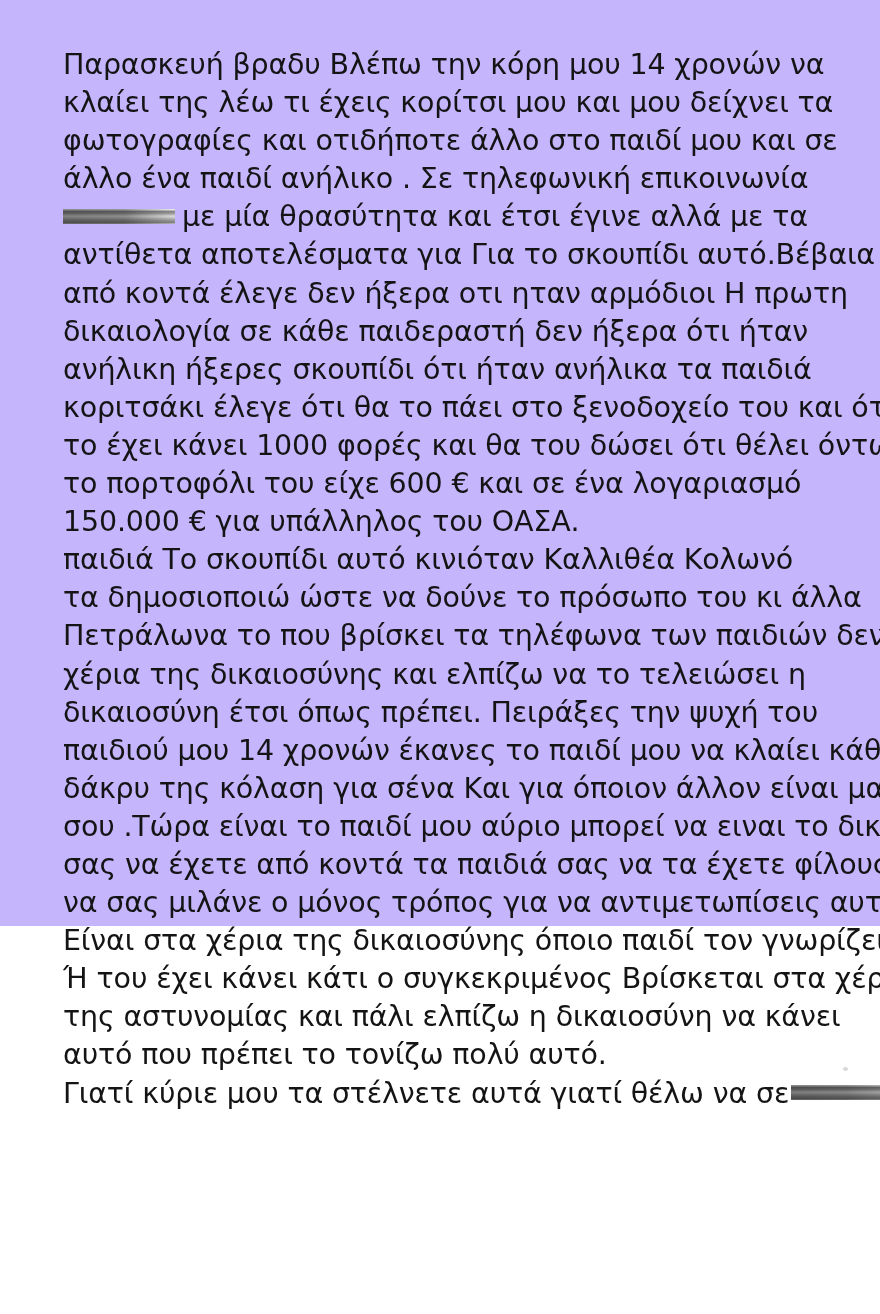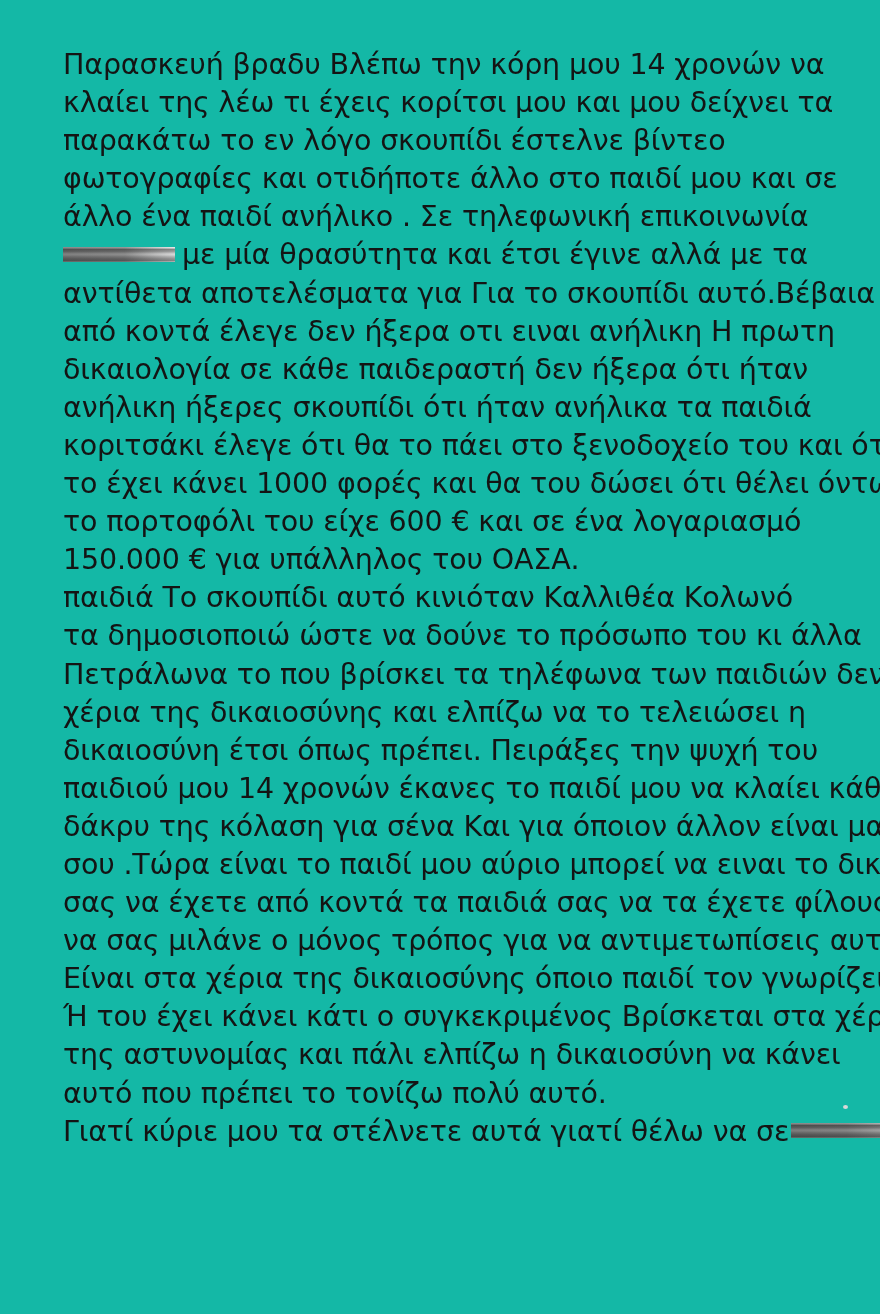--- a/index.html
+++ b/index.html
@@ -12,22 +12,22 @@
     background: #ffffff;
     font-family: "DejaVu Sans", sans-serif;
     overflow: hidden;
   }
 
   #post {
     position: absolute;
     left: 0;
     top: 0;
     width: 880px;
-    height: 1314px;
-    background: #14b8a6;
+    height: 926px;
+    background: #c4b5fd;
   }
 
   #post-body {
     position: absolute;
     left: 63px;
     top: 46px;
     width: 806px;
   }
 
   .line {
@@ -120,28 +120,27 @@
   .speck.s1 { left: 780px; top: -8px; width: 5px; height: 4px; }
 </style>
 </head>
 <body>
 
 <div id="post">
   <div id="post-body">
 
     <div class="line"><span class="txt">Παρασκευή βραδυ Βλέπω την κόρη μου 14 χρονών να</span></div>
     <div class="line"><span class="txt">κλαίει της λέω τι έχεις κορίτσι μου και μου δείχνει τα</span></div>
-    <div class="line"><span class="txt">παρακάτω το εν  λόγο σκουπίδι έστελνε βίντεο</span></div>
     <div class="line"><span class="txt">φωτογραφίες και οτιδήποτε άλλο στο παιδί μου και σε</span></div>
     <div class="line"><span class="txt">άλλο ένα παιδί ανήλικο . Σε τηλεφωνική επικοινωνία</span></div>
 
     <div class="line"><span class="redaction r1"></span><span class="txt">με μία θρασύτητα και έτσι έγινε αλλά με τα</span></div>
 
     <div class="line"><span class="txt">αντίθετα αποτελέσματα για Για το σκουπίδι αυτό.Βέβαια</span></div>
-    <div class="line"><span class="txt">από κοντά έλεγε δεν ήξερα οτι ειναι  ανήλικη Η πρωτη</span></div>
+    <div class="line"><span class="txt">από κοντά έλεγε δεν ήξερα οτι ηταν  αρμόδιοι Η πρωτη</span></div>
     <div class="line"><span class="txt">δικαιολογία σε κάθε παιδεραστή δεν ήξερα ότι ήταν</span></div>
     <div class="line"><span class="txt">ανήλικη ήξερες σκουπίδι ότι ήταν ανήλικα τα παιδιά</span></div>
     <div class="line"><span class="txt">κοριτσάκι έλεγε ότι θα το πάει στο ξενοδοχείο του και ότι</span></div>
     <div class="line"><span class="txt">το έχει κάνει 1000 φορές και θα του δώσει ότι θέλει όντως</span></div>
     <div class="line"><span class="txt">το πορτοφόλι του είχε 600 € και σε ένα λογαριασμό</span></div>
     <div class="line"><span class="txt">150.000 € για υπάλληλος του ΟΑΣΑ.</span></div>
     <div class="line"><span class="txt">παιδιά Το σκουπίδι αυτό κινιόταν Καλλιθέα Κολωνό</span></div>
     <div class="line"><span class="txt">τα δημοσιοποιώ ώστε να δούνε το πρόσωπο του κι άλλα</span></div>
     <div class="line"><span class="txt">Πετράλωνα το που βρίσκει τα τηλέφωνα των παιδιών δεν</span></div>
     <div class="line"><span class="txt">χέρια της δικαιοσύνης και ελπίζω να το τελειώσει η</span></div>

